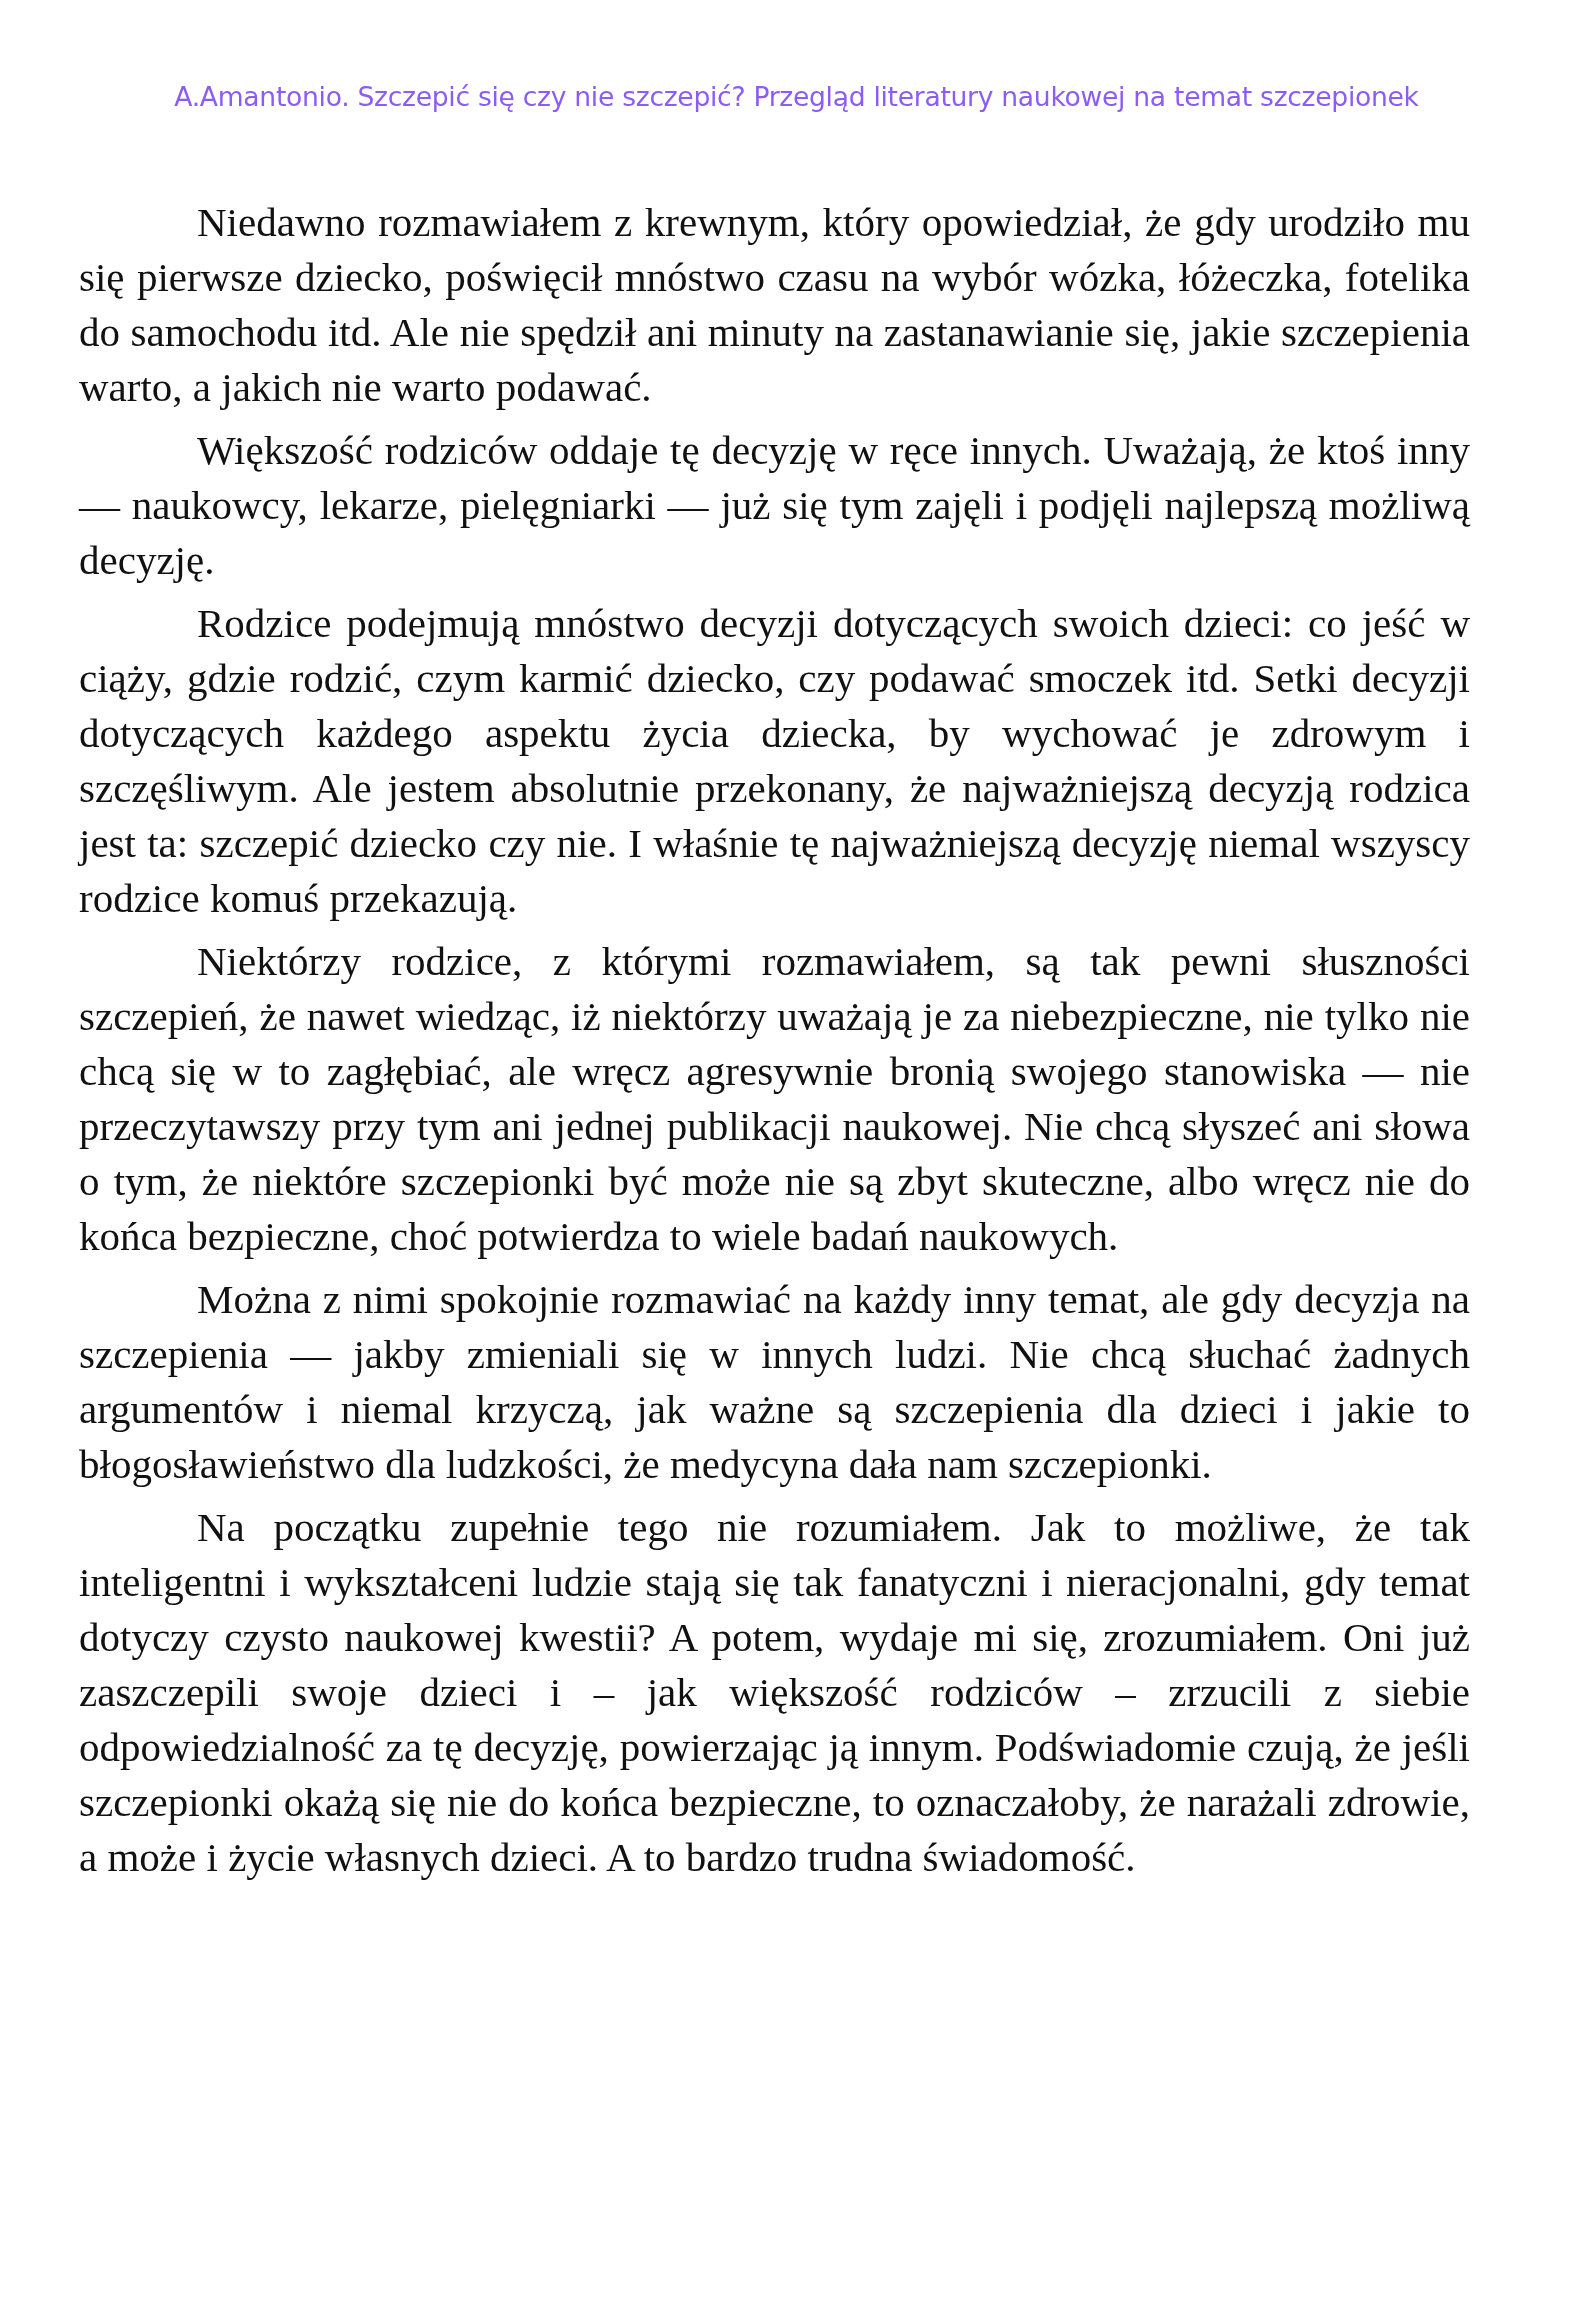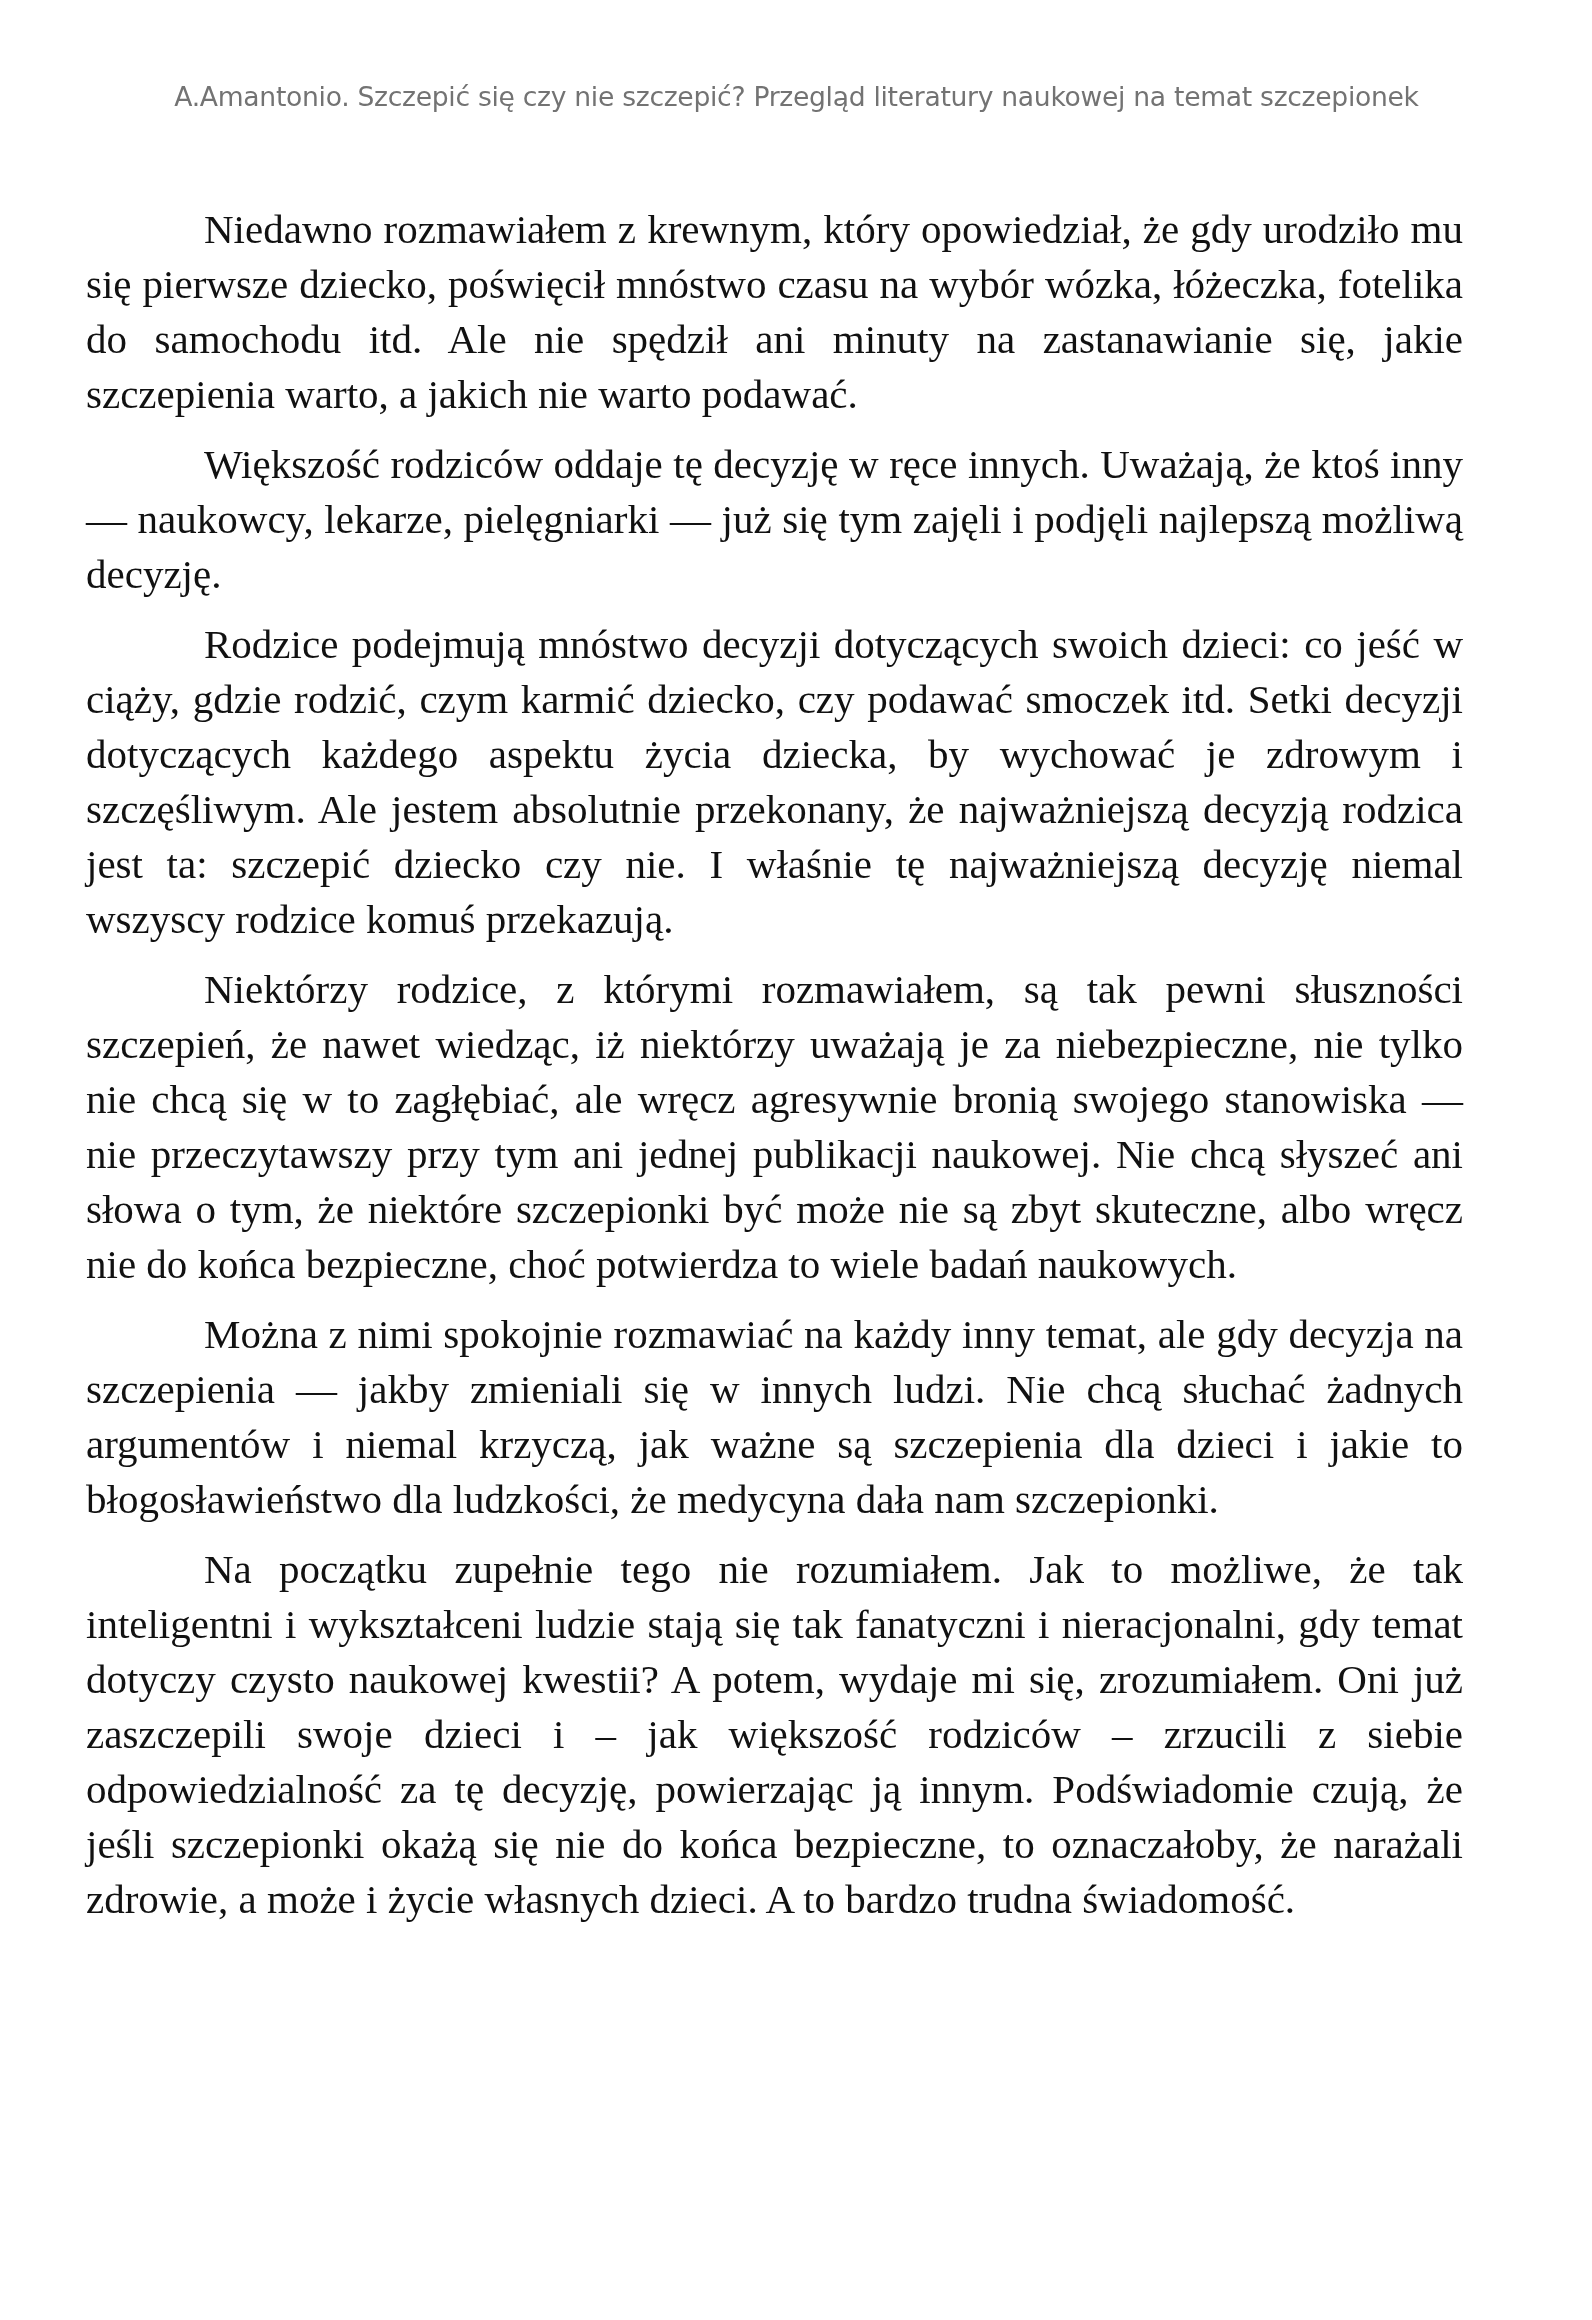--- a/index.html
+++ b/index.html
@@ -16,36 +16,36 @@
     }
     .running-header {
       position: absolute;
       top: 81px;
       left: 0;
       width: 1593px;
       text-align: center;
       font-family: "DejaVu Sans", sans-serif;
       font-size: 26.6px;
       letter-spacing: -0.3px;
-      color: #737373;
+      color: #8b5cf6;
       white-space: nowrap;
     }
     .body-text {
       position: absolute;
       top: 187px;
       left: 71px;
       width: 1407px;
       font-family: "Liberation Serif", serif;
       font-size: 41px;
       line-height: 55px;
       text-align: justify;
       color: #111111;
     }
     .body-text p {
-      margin: 15px;
+      margin: 8px;
       text-indent: 118px;
       hyphens: none;
     }
   </style>
 </head>
 <body>
 
 <div class="running-header">A.Amantonio. Szczepić się czy nie szczepić? Przegląd literatury naukowej na temat szczepionek</div>
 
 <div class="body-text">

